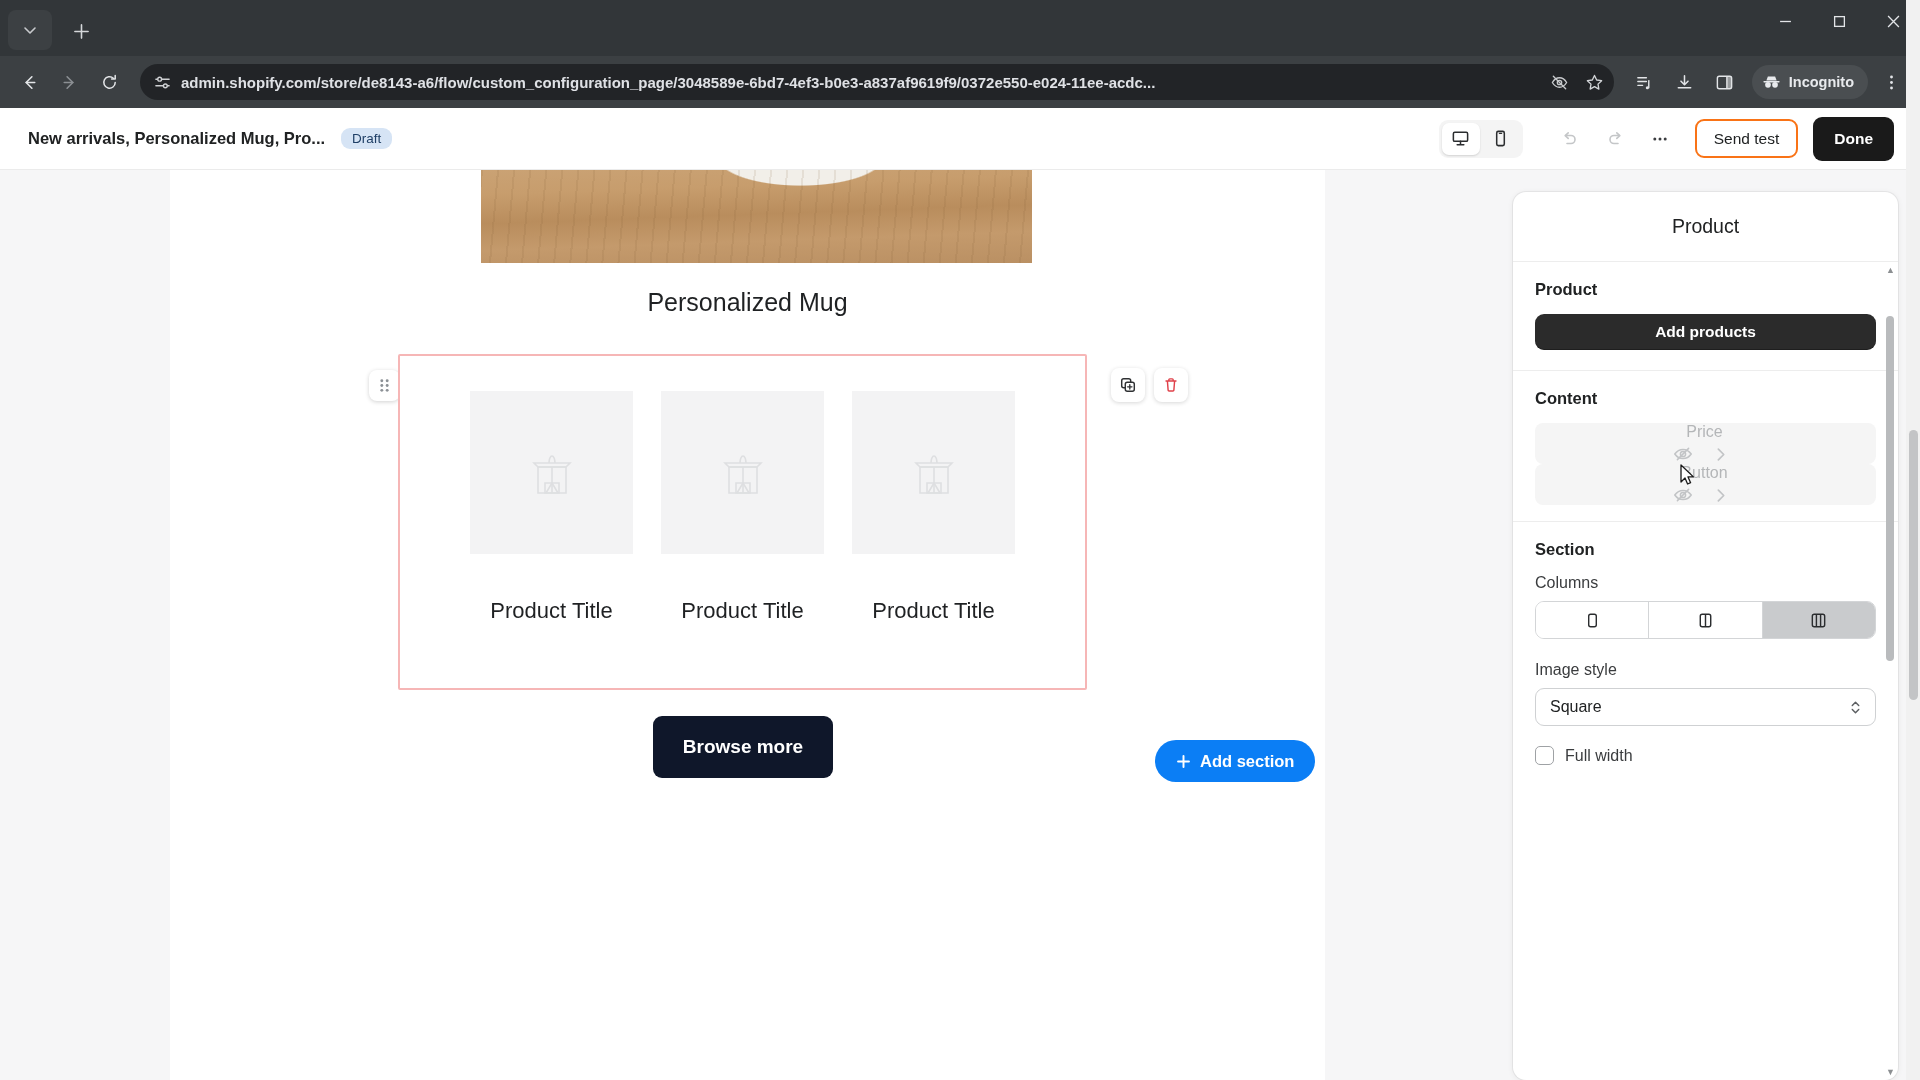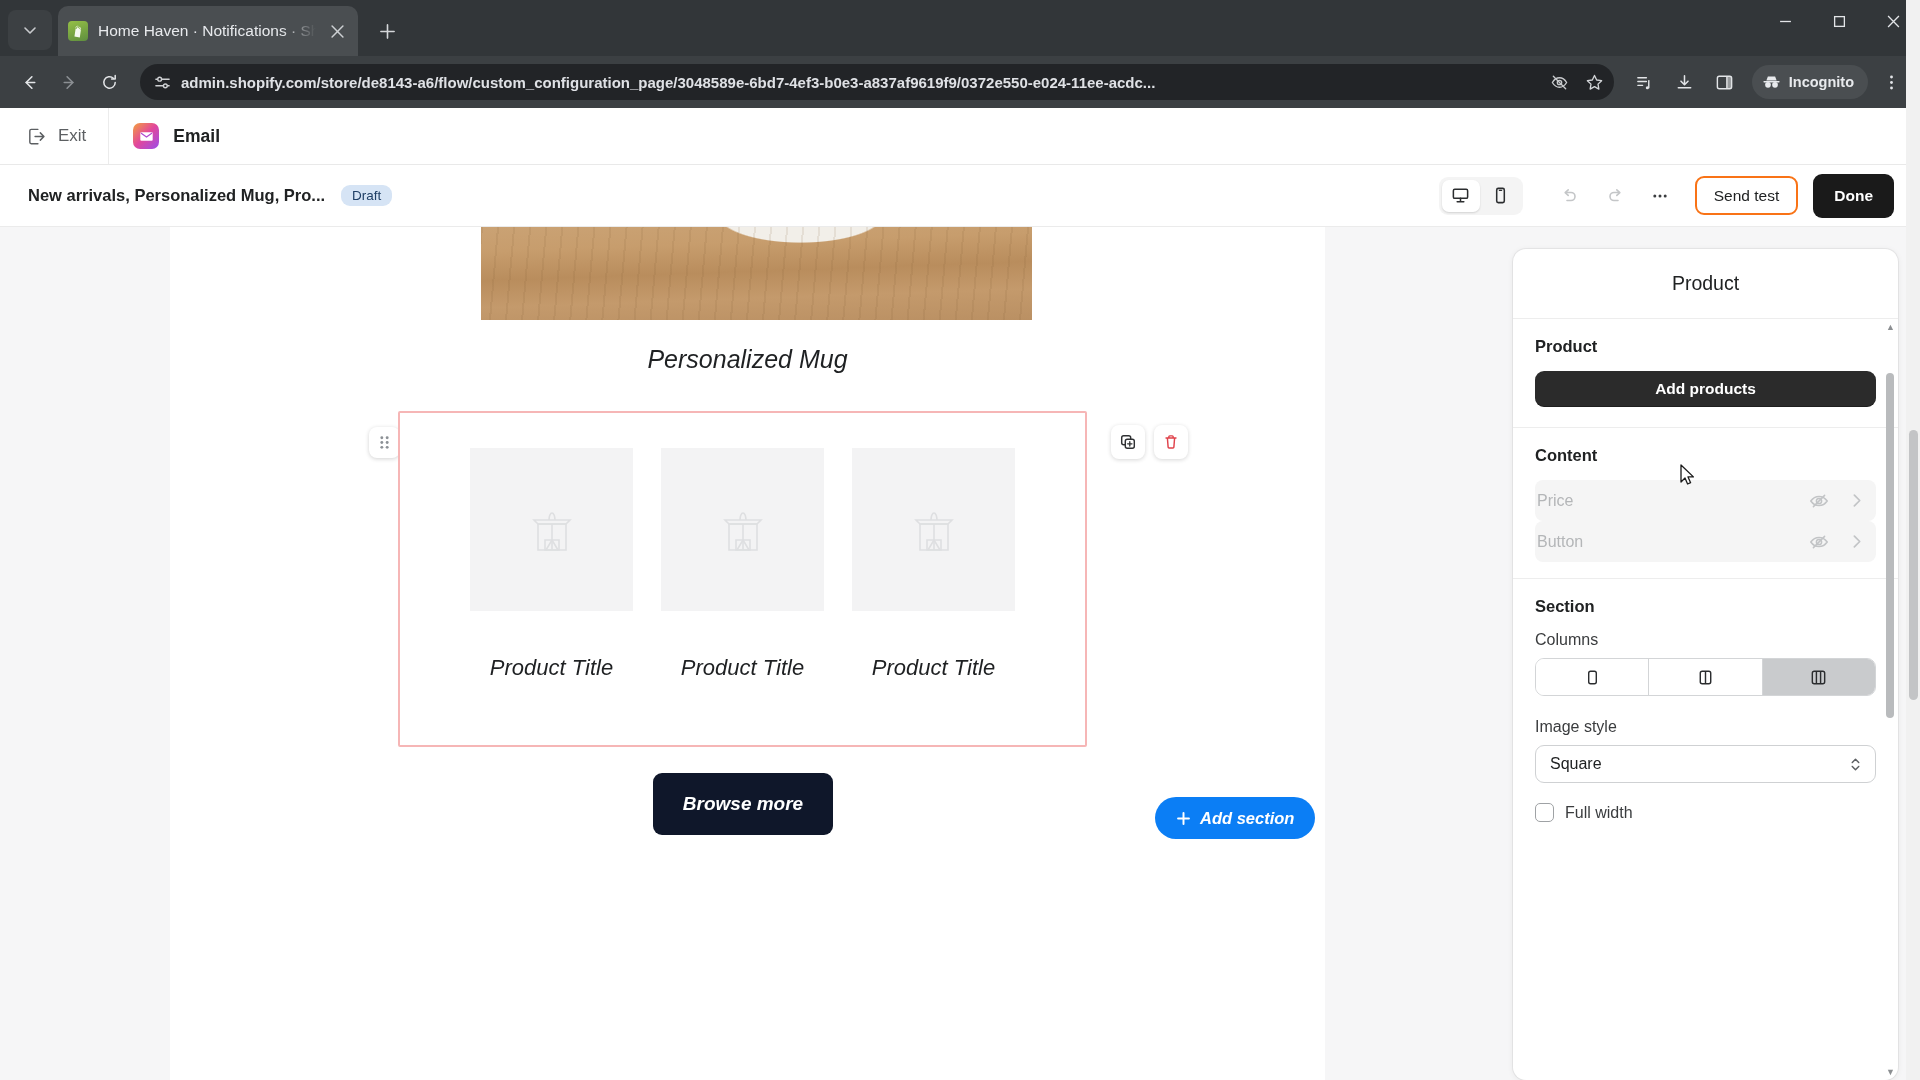--- a/index.html
+++ b/index.html
@@ -114,21 +114,21 @@
 
   
   .app-body { flex: 1; display: flex; min-height: 0; background: #f6f6f7; }
 
   
   .canvas-wrap { flex: 1; position: relative; background: #f6f6f7; overflow: hidden; }
   .email-sheet {
     position: absolute; left: 0; right: 0; top: 0; bottom: 0;
     margin: 0 auto; width: 1155px; background: #ffffff;
   }
-  .sheet-inner { position: relative; width: 100%; height: 100%; font-style: italic; }
+  .sheet-inner { position: relative; width: 100%; height: 100%; }
 
   .hero-img {
     position: absolute; left: 311px; top: 0; width: 551px; height: 93px;
     background:
       radial-gradient(ellipse 150px 52px at 58% -14%, #f2efe9 0 54%, transparent 56%),
       linear-gradient(178deg,#caa274 0%,#c79d6d 22%,#b98d5d 48%,#c49a6c 72%,#ba9063 100%);
     overflow: hidden;
   }
   .hero-img::after {
     content:""; position:absolute; inset:0;
@@ -194,21 +194,21 @@
   .pgroup-title { font-size: 16.5px; font-weight: bold; color: #202223; margin-bottom: 15px; }
   .dark-btn {
     height: 36px; background: #2b2b2b; color: #fff; border-radius: 9px;
     display: flex; align-items: center; justify-content: center;
     font-size: 15.5px; font-weight: bold; box-shadow: inset 0 -1px 0 rgba(0,0,0,.3);
   }
   .list-row {
     height: 41px; display: flex; align-items: center; border-radius: 8px;
     padding: 0 4px 0 2px; font-size: 16px; color: #3a3c3e;
   }
-  .list-row.off { background: #f5f5f5; color: #b4b6b8; }
+  .list-row.off { background: #f5f5f5; color: #b4b6b8; flex-direction: column; }
   .list-row .row-label { flex: 1; }
   .row-icons { display: flex; align-items: center; gap: 20px; padding-right: 8px; color: #4b4e50; }
   .list-row.off .row-icons { color: #c2c4c6; }
   .field-label { font-size: 16px; color: #3a3c3e; margin-bottom: 9px; }
   .seg3 { display: flex; border: 1px solid #d3d5d7; border-radius: 9px; overflow: hidden; height: 38px; }
   .seg3 > div {
     flex: 1; display: flex; align-items: center; justify-content: center;
     background: #fff; border-right: 1px solid #d3d5d7; color: #2b2d2f;
   }
   .seg3 > div:last-child { border-right: none; }
@@ -239,33 +239,20 @@
 </head>
 <body>
 
 <div class="browser">
 
   <div class="tabstrip">
     <div class="tab-chevron">
       <svg width="14" height="14" viewBox="0 0 14 14">
           <path d="M2 5l5 5 5-5" stroke="currentColor" stroke-width="1.6" fill="none" stroke-linecap="round" stroke-linejoin="round"></path>
         </svg>
-    </div>
-    <div class="tab">
-      <div class="tab-favicon">
-        <svg width="13" height="13" viewBox="0 0 16 16">
-            <path d="M5 4c0-1.4.9-2.4 2.1-2.4 1 0 1.7.6 2 1.6l.1.5-1 .3-.1-.4c-.2-.6-.5-.9-1-.9-.6 0-1 .6-1 1.5v.2L4.4 5 3 14.2l6.6 1.2L11 5.6 9.2 5V4.5c0-.4 0-.8-.1-1.1.6.1 1 .6 1.2 1.4l.9-.2C10.9 3.3 10.1 2.6 9 2.5 8.5 1.5 7.9 1 7.1 1 5.4 1 4.3 2.3 4.3 4.2L5 4z" fill="#ffffff" opacity=".92"></path>
-          </svg>
-      </div>
-      <div class="tab-title">Home Haven · Notifications · Sh</div>
-      <div class="tab-close">
-        <svg width="13" height="13" viewBox="0 0 12 12">
-            <path d="M1 1l10 10M11 1L1 11" stroke="currentColor" stroke-width="1.4" stroke-linecap="round"></path>
-          </svg>
-      </div>
     </div>
     <div class="tab-new">
       <svg width="17" height="17" viewBox="0 0 18 18">
           <path d="M9 2v14M2 9h14" stroke="currentColor" stroke-width="1.7" stroke-linecap="round"></path>
         </svg>
     </div>
     <div class="win-controls">
       <div class="win-btn">
         <svg width="13" height="13" viewBox="0 0 12 12">
             <path d="M1 6h10" stroke="currentColor" stroke-width="1.2"></path>
@@ -362,41 +349,20 @@
       <svg width="19" height="19" viewBox="0 0 20 20">
           <circle cx="10" cy="4.2" r="1.5" fill="currentColor"></circle>
           <circle cx="10" cy="10" r="1.5" fill="currentColor"></circle>
           <circle cx="10" cy="15.8" r="1.5" fill="currentColor"></circle>
         </svg>
     </div>
   </div>
 
   <div class="app">
 
-    <div class="app-topbar">
-      <div class="exit-btn">
-        <span style="display:flex">
-          <svg width="21" height="21" viewBox="0 0 22 22">
-              <path d="M12.5 3.5H5.5a1.5 1.5 0 0 0-1.5 1.5v12a1.5 1.5 0 0 0 1.5 1.5h7" stroke="currentColor" stroke-width="1.5" fill="none" stroke-linecap="round" stroke-linejoin="round"></path>
-              <path d="M9.5 11h9M15 7.2L18.8 11 15 14.8" stroke="currentColor" stroke-width="1.5" fill="none" stroke-linecap="round" stroke-linejoin="round"></path>
-            </svg>
-        </span>
-        <span>Exit</span>
-      </div>
-      <div class="topbar-sep"></div>
-      <div class="app-kind">
-        <span class="app-kind-icon">
-          <svg width="15" height="15" viewBox="0 0 16 16">
-              <rect x="1.4" y="3.4" width="13.2" height="9.2" rx="1.1" fill="#fff"></rect>
-              <path d="M2 4.2l6 4.4 6-4.4" stroke="#b04ad0" stroke-width="1.3" fill="none"></path>
-            </svg>
-        </span>
-        <span class="app-kind-label">Email</span>
-      </div>
-    </div>
 
     <div class="app-subbar">
       <div class="doc-title">New arrivals, Personalized Mug, Pro...</div>
       <div class="badge-draft">Draft</div>
 
       <div class="subbar-right">
         <div class="seg-group">
           <div class="seg-btn active">
             <span style="display:flex">
               <svg width="19" height="19" viewBox="0 0 20 20">

